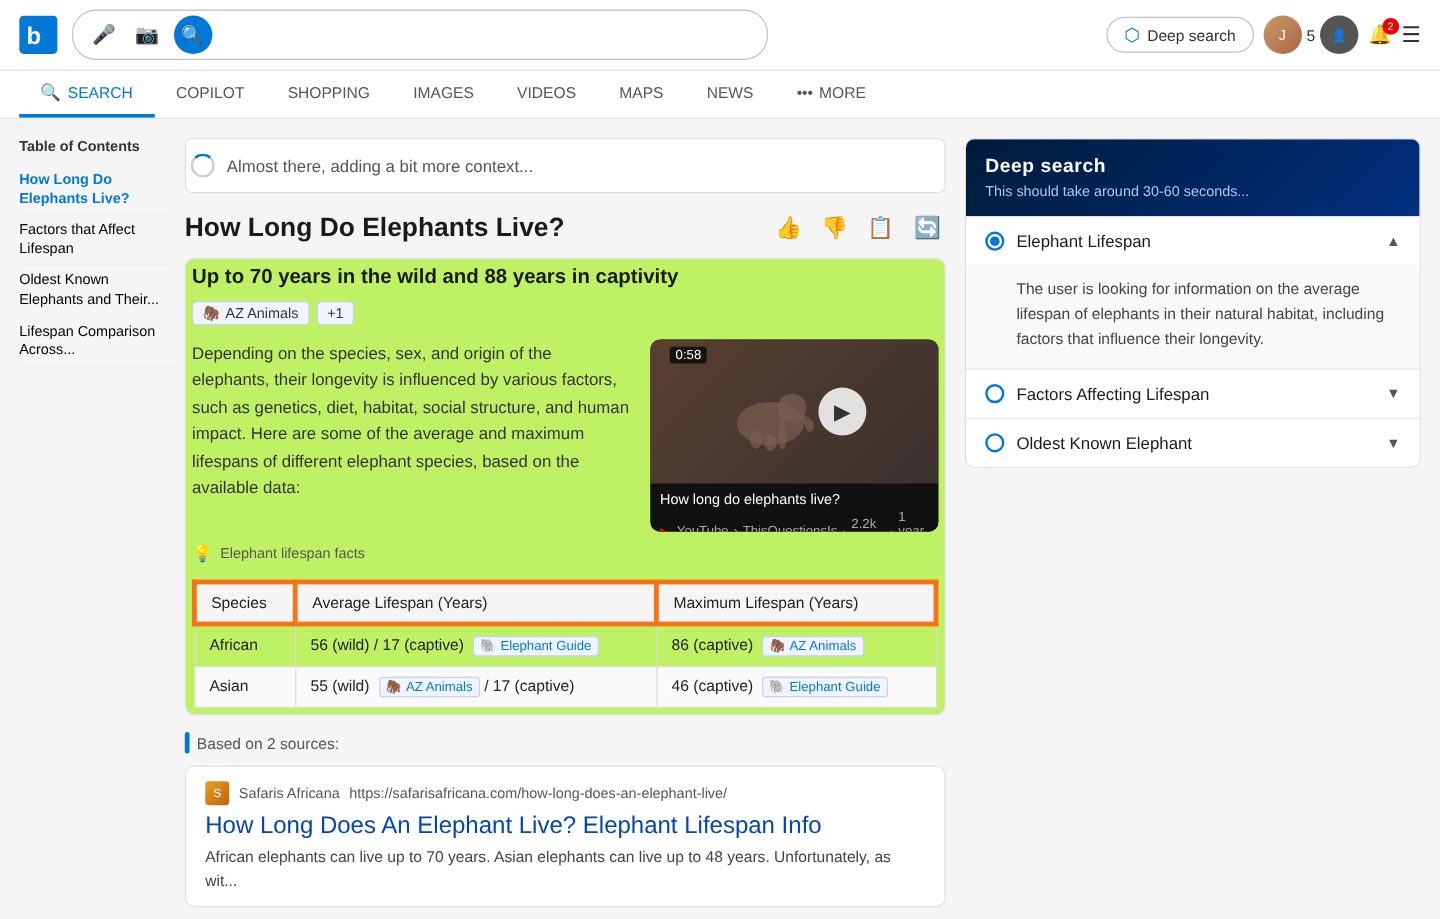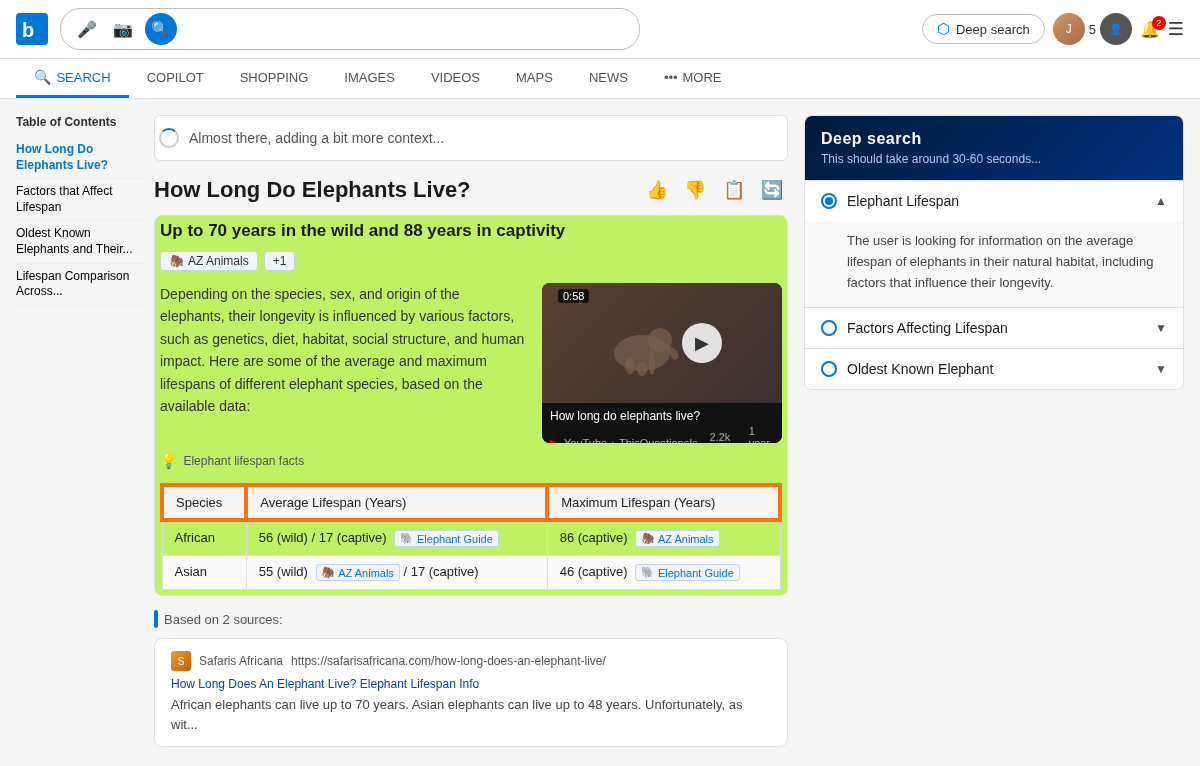--- a/index.html
+++ b/index.html
@@ -169,21 +169,21 @@
       font-size: 13px; color: #555;
     }
     .sources-bar .blue-bar { width: 4px; height: 18px; background: #0078d7; border-radius: 2px; flex-shrink: 0; }
 
     
     .source-link-box { background: #fff; border: 1px solid #e0e0e0; border-radius: 8px; padding: 12px 16px; }
     .source-link-row { display: flex; align-items: center; gap: 8px; margin-bottom: 6px; }
     .source-favicon { width: 20px; height: 20px; background: linear-gradient(135deg, #e8a020, #c06010); border-radius: 3px; display: flex; align-items: center; justify-content: center; font-size: 10px; color: #fff; }
     .source-name { font-size: 12px; color: #555; }
     .source-url { font-size: 12px; color: #555; }
-    .source-link-title { font-size: 12px; color: #0645ad; cursor: pointer; font-weight: 500; }
+    .source-link-title { font-size: 20px; color: #0645ad; cursor: pointer; font-weight: 500; }
     .source-link-desc { font-size: 13px; color: #444; margin-top: 4px; line-height: 1.5; }
 
     
     .right-panel { width: 380px; flex-shrink: 0; margin-left: 16px; }
     .deep-search-panel {
       background: #fff; border: 1px solid #e0e0e0; border-radius: 8px; overflow: hidden;
     }
     .dsp-header {
       background: linear-gradient(135deg, #001a3a 0%, #003080 100%);
       color: #fff; padding: 14px 16px;

